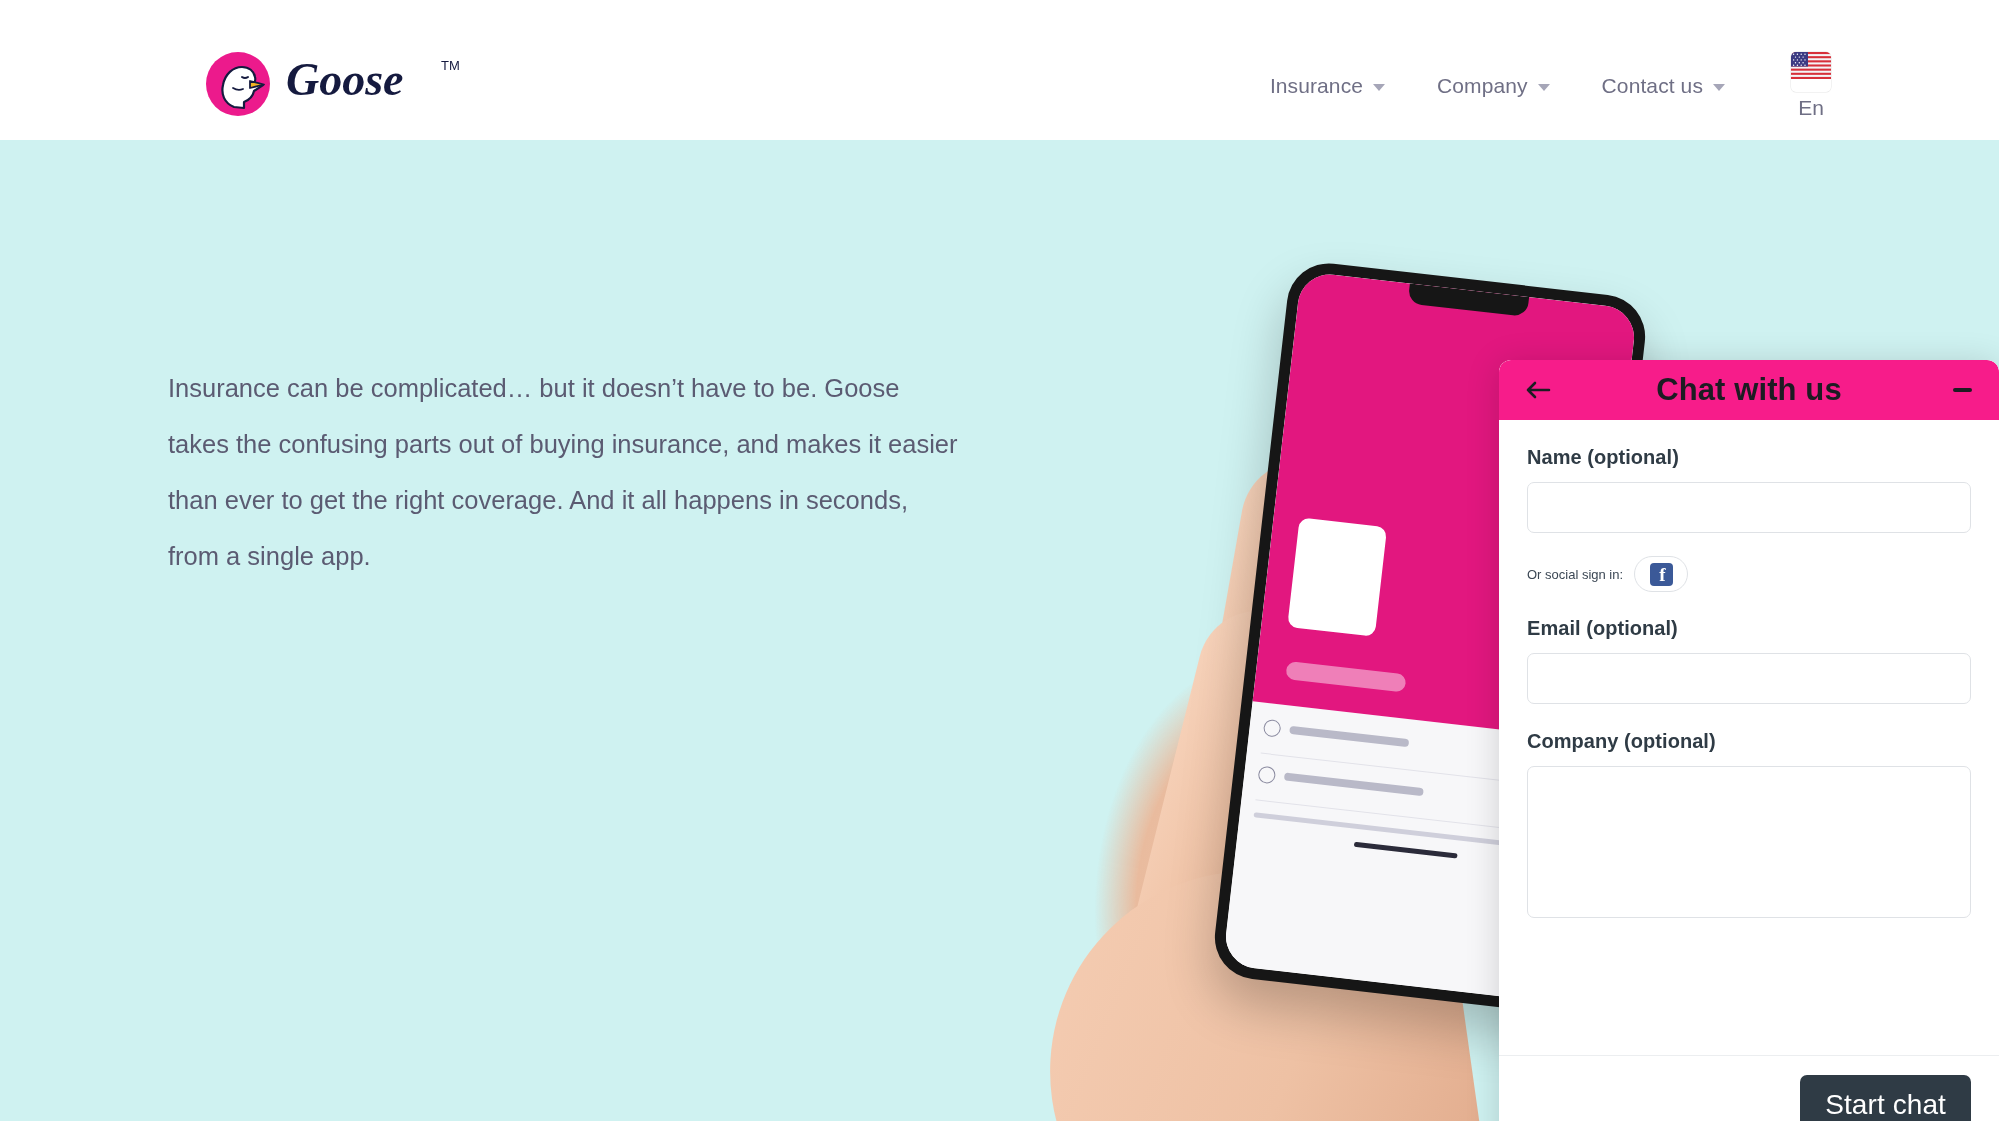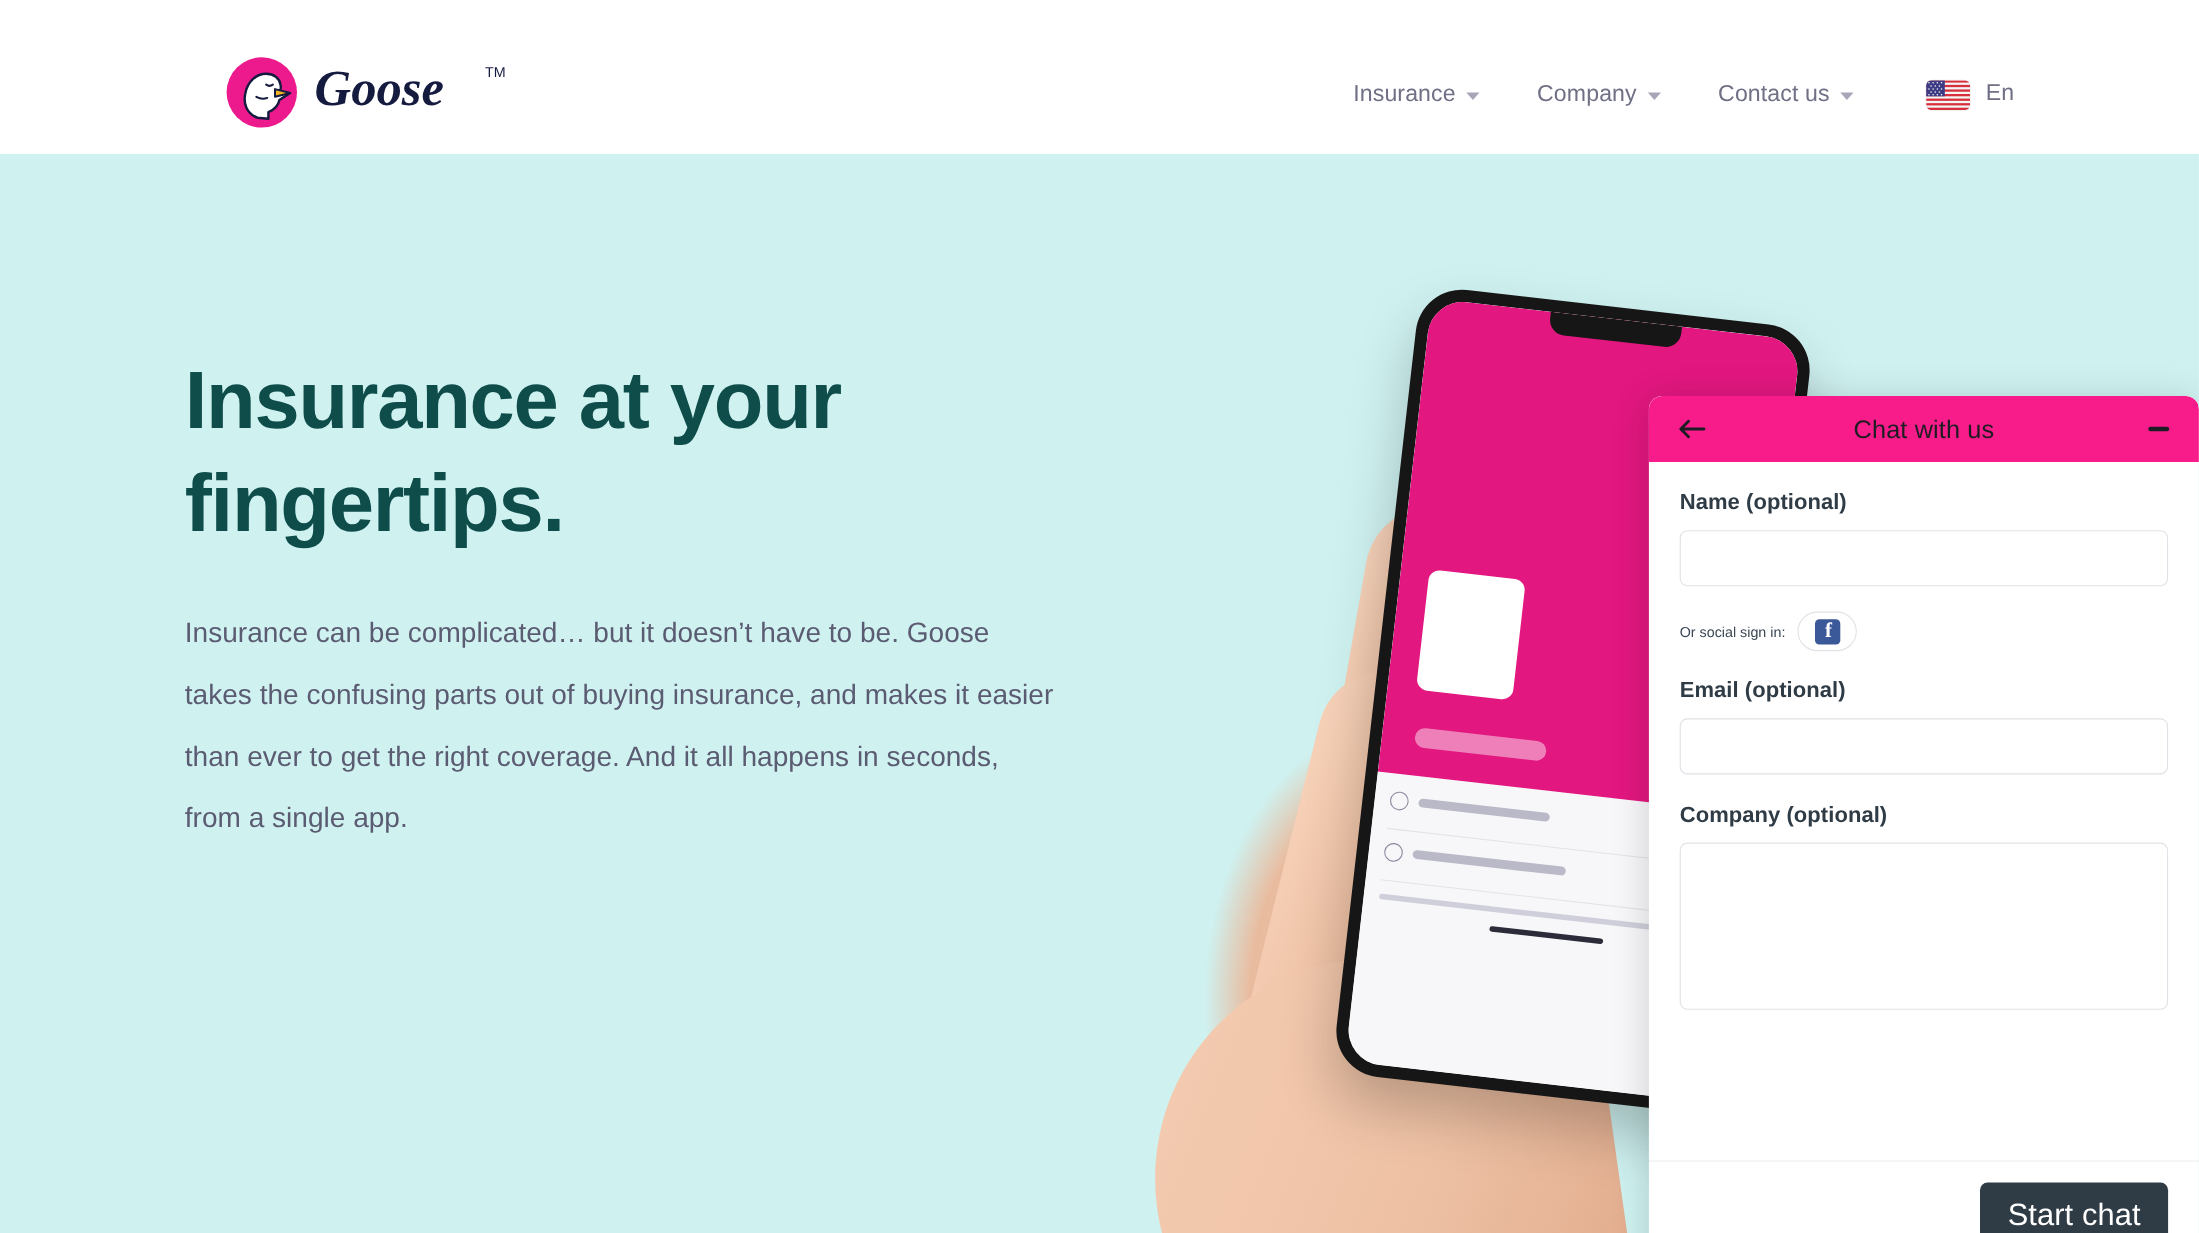--- a/index.html
+++ b/index.html
@@ -74,23 +74,25 @@
   }
   .caret {
     width: 0; height: 0;
     border-left: 6.5px solid transparent;
     border-right: 6.5px solid transparent;
     border-top: 7px solid #a6a6b8;
     margin-top: 3px;
   }
   .lang-switch {
     display: flex;
-    gap: 14px;
+    align-items: center;
+    gap: 4px;
     padding-left: 40px;
     cursor: pointer;
+    flex-direction: column;
   }
   .flag {
     width: 40px; height: 27px;
     border-radius: 5px;
     overflow: hidden;
     box-shadow: 0 0 0 .5px rgba(0,0,0,.10);
     flex: 0 0 40px;
   }
   .flag svg { display: block; }
   .lang-label {
@@ -276,22 +278,22 @@
   .chat-header {
     position: relative;
     flex: 0 0 60px;
     background: #f71c8a;
     border-radius: 12px 12px 0 0;
     display: flex;
     align-items: center;
     justify-content: center;
   }
   .chat-title {
-    font-size: 23px;
-    font-weight: 400;
+    font-size: 31px;
+    font-weight: 700;
     color: #1c1c22;
     letter-spacing: .1px;
   }
   .chat-back {
     position: absolute;
     left: 24px; top: 50%;
     transform: translateY(-50%);
     width: 30px; height: 30px;
     display: flex; align-items: center; justify-content: center;
     cursor: pointer;
@@ -490,24 +492,20 @@
         </span>
         <span class="lang-label">En</span>
       </div>
 
     </nav>
   </header>
 
   <section class="hero">
 
     <div class="hero-copy">
-      <h1 class="hero-title">
-        <span>Insurance at your</span><br>
-        <span>fingertips.</span>
-      </h1>
       <p class="hero-sub">Insurance can be complicated… but it doesn’t have to be. Goose takes the confusing parts out of buying insurance, and makes it easier than ever to get the right coverage. And it all happens in seconds, from a single app.</p>
     </div>
 
     <div class="hero-photo">
       <div class="hand">
         <div class="finger f1"></div>
         <div class="finger f2"></div>
         <div class="palm"></div>
       </div>
 

